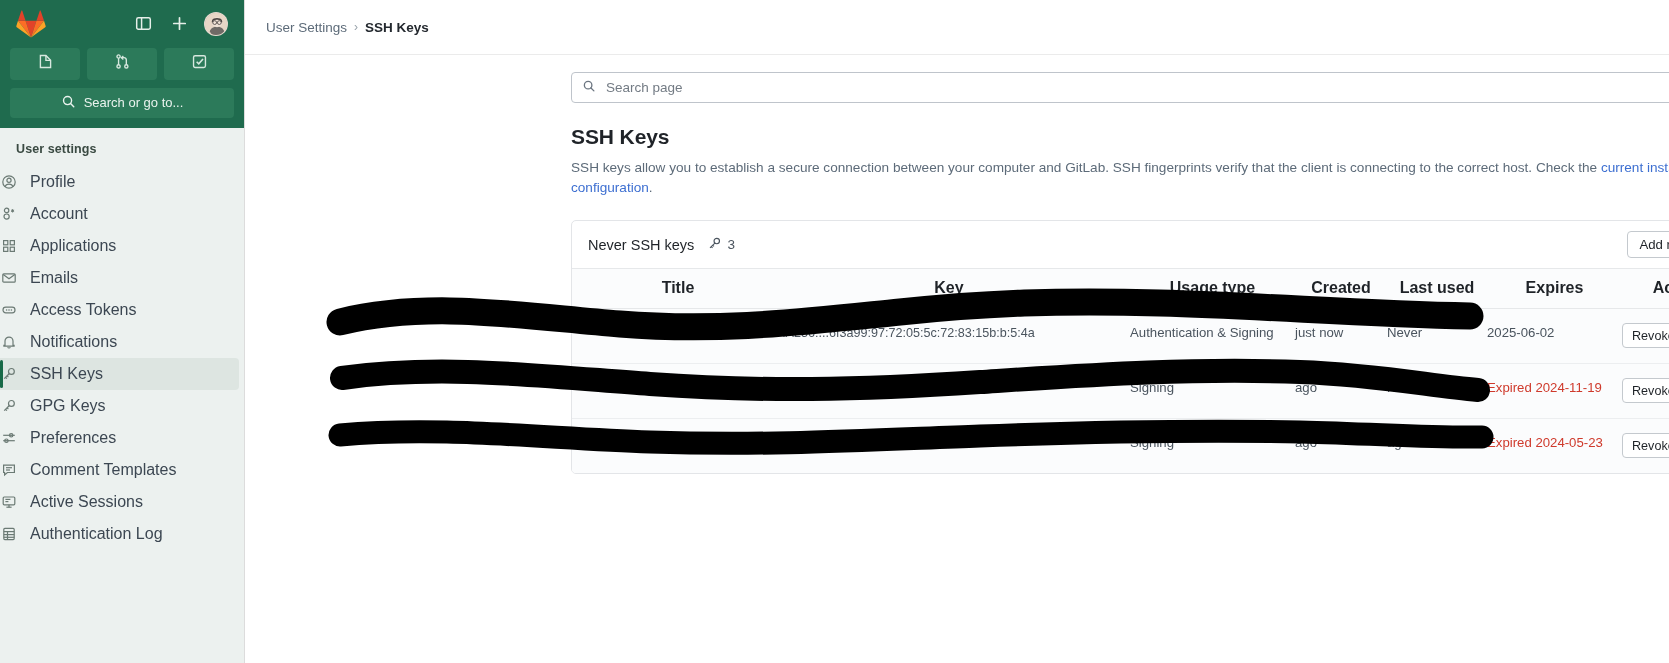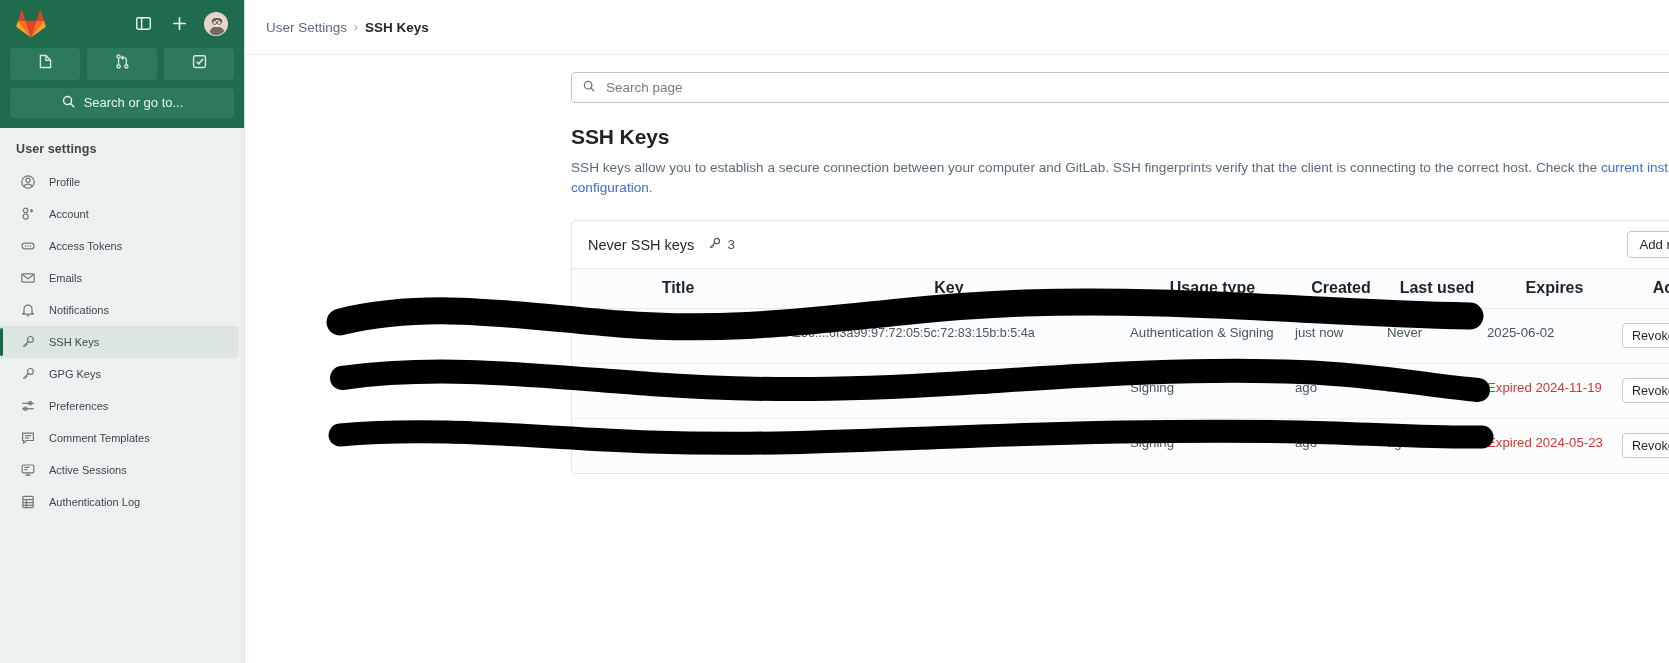--- a/index.html
+++ b/index.html
@@ -54,22 +54,21 @@
     color: #eaf3ee; font-size: 13px; cursor: pointer;
   }
   .sb-nav { flex: 1 1 auto; padding: 6px 0 0 0; overflow: hidden; }
   .sb-section-title {
     font-size: 12.5px; font-weight: bold; color: #3a4a42;
     padding: 8px 14px 10px 16px; letter-spacing: .1px;
   }
   .sb-item {
     display: flex; align-items: center; gap: 13px;
     height: 32px; margin: 0 5px 0 0;
-    padding-left: 19px;
-    color: #3c4752; font-size: 11px;
+    color: #3c4752; font-size: 16px;
     cursor: pointer; border-radius: 0 4px 4px 0;
     position: relative;
   }
   .sb-item .ico { width: 17px; height: 17px; flex: 0 0 17px; color: #6b7a74; display: flex; align-items: center; justify-content: center; }
   .sb-item.active { background: #dde5e1; }
   .sb-item.active::before {
     content: ""; position: absolute; left: 0; top: 2px; bottom: 2px;
     width: 3px; background: #176947; border-radius: 2px;
   }
 
@@ -270,42 +269,53 @@
         <span class="ico">
           <svg viewBox="0 0 16 16" width="16" height="16" fill="none" stroke="currentColor" stroke-width="1.2">
             <circle cx="5.6" cy="4.4" r="2.2"></circle>
               <circle cx="5.6" cy="10.6" r="2.6"></circle>
             <path d="M11.6 3.1v3.4M10.1 4 13.1 5.6M13.1 4 10.1 5.6" stroke-width="1"></path>
           </svg>
         </span>
         <span>Account</span>
       </div>
 
-
+      <div class="sb-item">
+        <span class="ico">
+          <svg viewBox="0 0 16 16" width="16" height="16" fill="none" stroke="currentColor" stroke-width="1.2">
+            <rect x="2.6" y="2.6" width="4.2" height="4.2"></rect>
+              <rect x="9.2" y="2.6" width="4.2" height="4.2"></rect>
+            <rect x="2.6" y="9.2" width="4.2" height="4.2"></rect>
+              <rect x="9.2" y="9.2" width="4.2" height="4.2"></rect>
+          </svg>
+        </span>
+        <span>Applications</span>
+      </div>
+
+
+      <div class="sb-item">
+        <span class="ico">
+          <svg viewBox="0 0 16 16" width="16" height="16" fill="none" stroke="currentColor" stroke-width="1.2">
+            <rect x="1.8" y="3.8" width="12.4" height="8.4" rx="1"></rect>
+            <path d="m2.2 4.4 5.8 4.3 5.8-4.3"></path>
+          </svg>
+        </span>
+        <span>Emails</span>
+      </div>
 
       <div class="sb-item">
         <span class="ico">
           <svg viewBox="0 0 16 16" width="16" height="16" fill="none" stroke="currentColor" stroke-width="1.2">
             <rect x="2" y="5.2" width="12" height="5.6" rx="2.8"></rect>
             <circle cx="5.6" cy="8" r=".8" fill="currentColor" stroke="none"></circle>
             <circle cx="8" cy="8" r=".8" fill="currentColor" stroke="none"></circle>
             <circle cx="10.4" cy="8" r=".8" fill="currentColor" stroke="none"></circle>
           </svg>
         </span>
         <span>Access Tokens</span>
-      </div>
-
-      <div class="sb-item">
-        <span class="ico">
-          <svg viewBox="0 0 16 16" width="16" height="16" fill="none" stroke="currentColor" stroke-width="1.2">
-            <rect x="1.8" y="3.8" width="12.4" height="8.4" rx="1"></rect>
-            <path d="m2.2 4.4 5.8 4.3 5.8-4.3"></path>
-          </svg>
-        </span>
-        <span>Emails</span>
       </div>
 
       <div class="sb-item">
         <span class="ico">
           <svg viewBox="0 0 16 16" width="16" height="16" fill="none" stroke="currentColor" stroke-width="1.2">
             <path d="M4 11.3V7.1a4 4 0 0 1 8 0v4.2h1.1v.9H2.9v-.9z"></path>
             <path d="M6.7 13.1a1.4 1.4 0 0 0 2.6 0"></path>
           </svg>
         </span>
         <span>Notifications</span>

